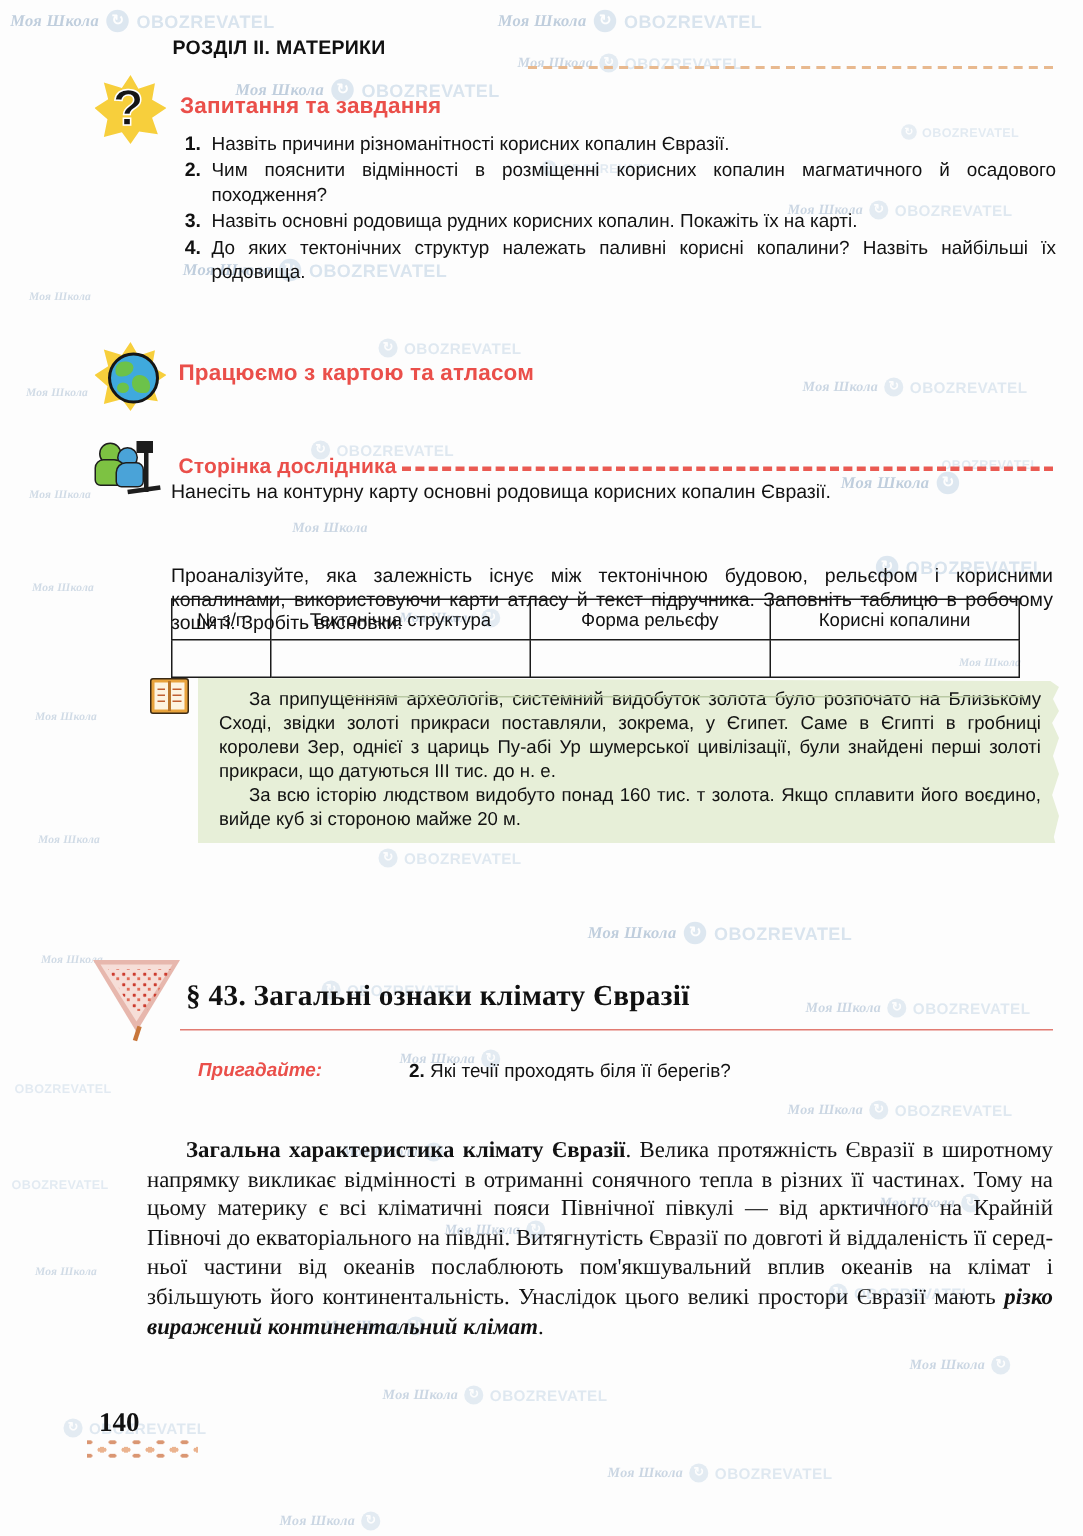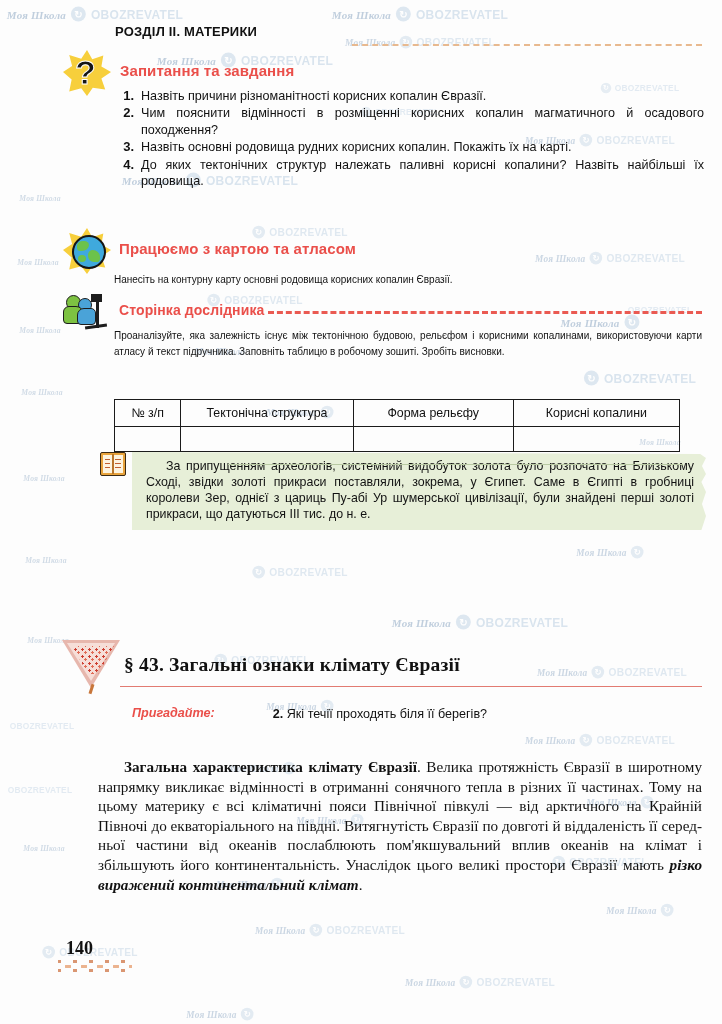--- a/index.html
+++ b/index.html
@@ -30,22 +30,22 @@
   .content{position:relative;z-index:10;}
 
   .running-head{position:absolute;left:115px;top:24px;font-weight:bold;font-size:13px;
       letter-spacing:.2px;color:#111;font-family:"Liberation Sans",sans-serif;}
   .head-rule{position:absolute;left:352px;top:44px;width:350px;height:0;
       border-top:2px dashed #e8b98f;}
 
   .red-head{color:#ea4f4a;font-weight:bold;font-size:15px;letter-spacing:.1px;}
   .red-head.small{font-size:14px;}
 
-  .body-txt{font-size:10px;color:#121212;line-height:15.6px;
-      font-family:"Liberation Sans",sans-serif;text-align:justify;}
+  .body-txt{font-size:13px;color:#121212;line-height:15.6px;
+      font-family:"Liberation Sans",sans-serif;text-align:justify;margin-top:48px;}
 
   
   .q-block{position:absolute;left:114px;top:88px;width:590px;}
   .q-item{display:flex;margin-bottom:1px;}
   .q-num{font-weight:bold;font-size:13px;width:20px;flex:0 0 20px;text-align:right;
       margin-right:7px;color:#111;}
   .q-text{flex:1;font-size:12.6px;line-height:16.4px;color:#121212;text-align:justify;}
   .q-text.nojust{text-align:left;}
 
   
@@ -504,20 +504,21 @@
         <div class="ln" style="left:5px;top:11px;width:5px;"></div>
         <div class="ln" style="left:5px;top:15px;width:5px;"></div>
         <div class="ln" style="left:15px;top:7px;width:6px;"></div>
         <div class="ln" style="left:15px;top:11px;width:6px;"></div>
         <div class="ln" style="left:15px;top:15px;width:6px;"></div>
       </div>
     </div>
 
     <div class="factbox">
       <p class="fact-p">За припущенням археологів, системний видобуток золота було роз­почато на Близькому Сході, звідки золоті прикраси поставляли, зокре­ма, у Єгипет. Саме в Єгипті в гробниці королеви Зер, однієї з цариць Пу-абі Ур шумерської цивілізації, були знайдені перші золоті прикраси, що датуються III тис. до н. е.</p>
+      <p class="fact-p">За всю історію людством видобуто понад 160 тис. т золота. Якщо сплавити його воєдино, вийде куб зі стороною майже 20 м.</p>
     </div>
     <div class="fact-line"></div>
 
     <div class="gutter-icon" style="left:62px;top:636px;">
       <div class="tri-orn">
           <div class="t"></div>
           <div class="t2"></div>
           <div class="dots"></div>
           <div class="stem"></div>
         </div>

